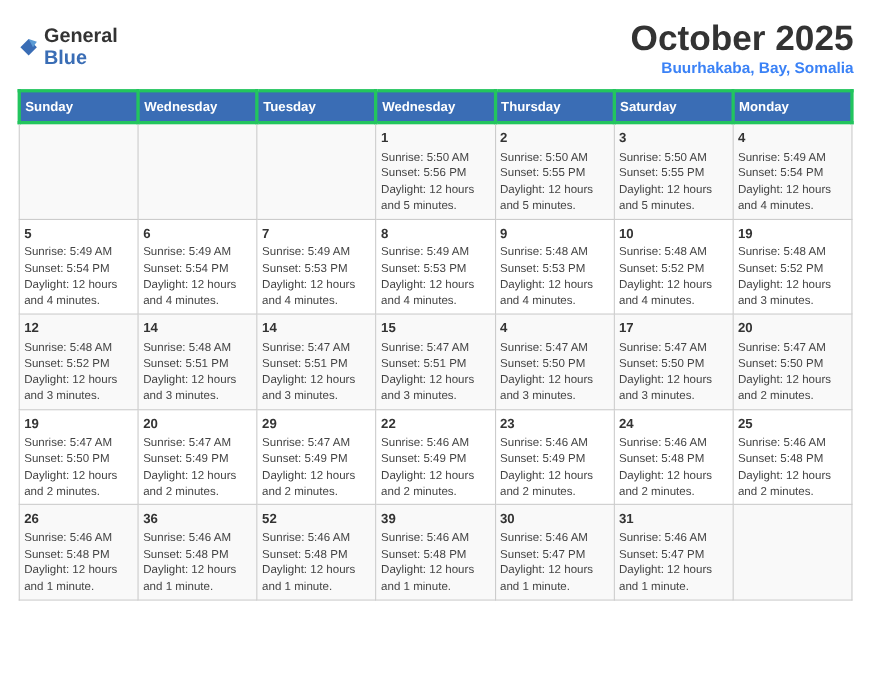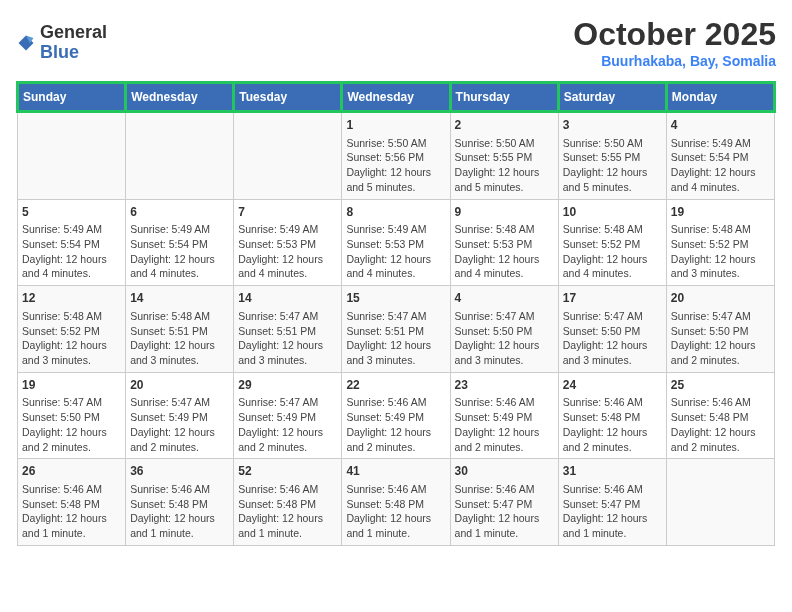--- a/index.html
+++ b/index.html
@@ -317,21 +317,21 @@
 and 1 minute.</div>
         </td>
         <td>
           <span class="day-num">52</span>
           <div class="day-info" style="white-space: pre-line;">Sunrise: 5:46 AM
 Sunset: 5:48 PM
 Daylight: 12 hours
 and 1 minute.</div>
         </td>
         <td>
-          <span class="day-num">41</span>
+          <span class="day-num">39</span>
           <div class="day-info" style="white-space: pre-line;">Sunrise: 5:46 AM
 Sunset: 5:48 PM
 Daylight: 12 hours
 and 1 minute.</div>
         </td>
         <td>
           <span class="day-num">30</span>
           <div class="day-info" style="white-space: pre-line;">Sunrise: 5:46 AM
 Sunset: 5:47 PM
 Daylight: 12 hours

